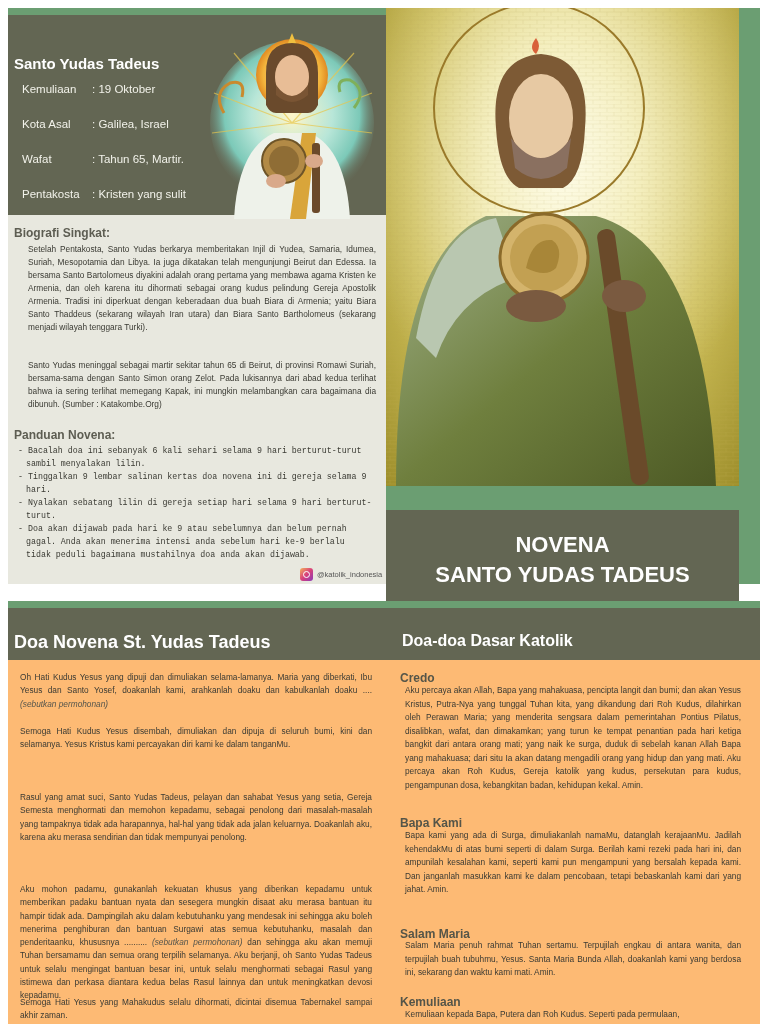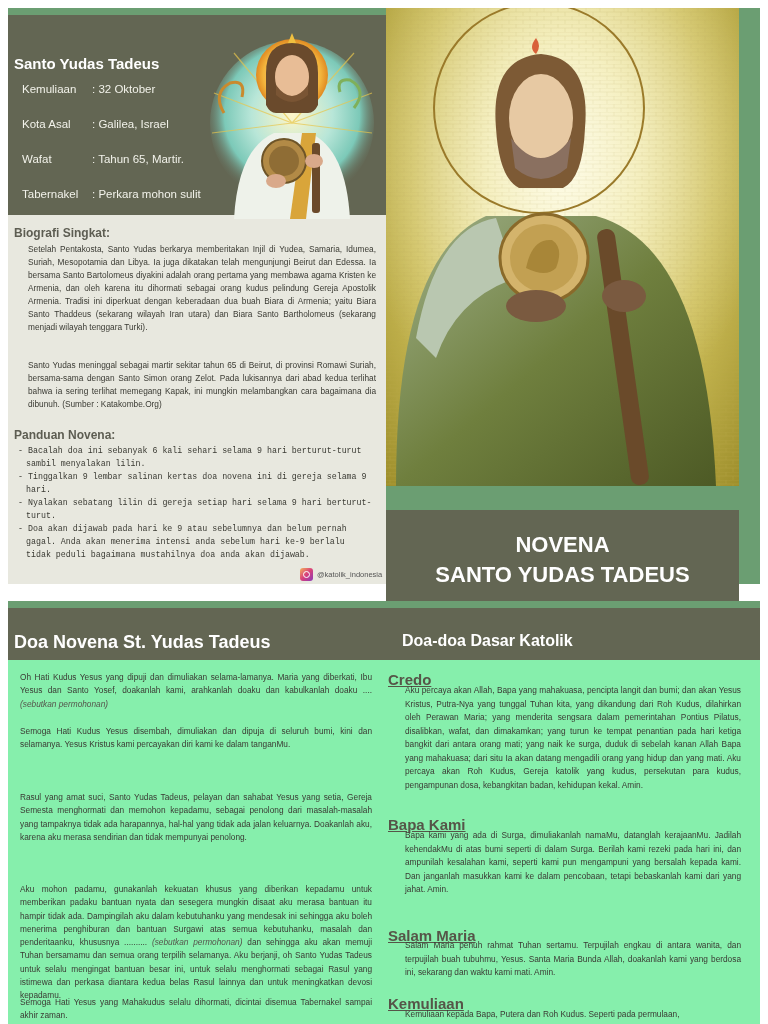--- a/index.html
+++ b/index.html
@@ -29,56 +29,56 @@
   .insta-icon::before { content: ""; position: absolute; left: 3px; top: 3px; width: 5px; height: 5px; border: 1.3px solid #fff; border-radius: 50%; }
 
   .p1-right { position: absolute; left: 378px; top: 0; width: 374px; height: 576px; background: #6b9e72; }
   .photo { position: absolute; left: 0; top: 0; width: 353px; height: 478px; overflow: hidden;
            background: radial-gradient(ellipse at 50% 35%, #fbf6c4 0%, #efe69a 30%, #cfc05a 60%, #9d8e2b 100%); }
   .novena-banner { position: absolute; left: 0; top: 478px; width: 353px; height: 98px; background: #636653; color: #ffffff; text-align: center; font-weight: bold; margin-top: 24px; }
   .novena-banner .l1 { margin-top: 20px; font-size: 22px; line-height: 30px; }
   .novena-banner .l2 { font-size: 22px; line-height: 30px; }
 
   
-  .page2 { position: absolute; left: 8px; top: 601px; width: 752px; height: 423px; background: #86efac; padding-left: 38px; }
+  .page2 { position: absolute; left: 8px; top: 601px; width: 752px; height: 423px; background: #fdba74; padding-left: 38px; }
   .p2-topbar { position: absolute; left: 0; top: 0; width: 752px; height: 7px; background: #6b9e72; }
   .p2-header { position: absolute; left: 0; top: 7px; width: 752px; height: 52px; background: #636653; }
   .p2-h-left { position: absolute; left: 6px; top: 24px; font-size: 18px; font-weight: bold; color: #ffffff; }
   .p2-h-right { position: absolute; left: 394px; top: 24px; font-size: 16px; font-weight: bold; color: #ffffff; }
 
   .p2-para { position: absolute; left: 12px; width: 352px; font-size: 8.3px; line-height: 13.3px; color: #3a3a33; text-align: justify; }
   .p2-para i { font-style: italic; color: #55554c; }
 
-  .prayer-title { position: absolute; left: 380px; font-size: 15px; color: #555548; font-weight: bold; text-decoration: underline; }
+  .prayer-title { position: absolute; left: 392px; font-size: 12px; color: #555548; font-weight: bold; }
   .prayer-text { position: absolute; left: 397px; width: 336px; font-size: 8.3px; line-height: 13.5px; color: #3a3a33; text-align: justify; }
 </style>
 </head>
 <body>
 
 <div class="page1">
   <div class="p1-left">
     <div class="topbar"></div>
     <div class="header-box">
       <div class="header-title">Santo Yudas Tadeus</div>
 
       <div class="info-row" style="top:68px">
         <span class="lbl">Kemuliaan</span>
-        <span class="val">: 32 Oktober</span>
+        <span class="val">: 19 Oktober</span>
       </div>
       <div class="info-row" style="top:103px">
         <span class="lbl">Kota Asal</span>
         <span class="val">: Galilea, Israel</span>
       </div>
       <div class="info-row" style="top:138px">
         <span class="lbl">Wafat</span>
         <span class="val">: Tahun 65, Martir.</span>
       </div>
       <div class="info-row" style="top:173px">
-        <span class="lbl">Tabernakel</span>
-        <span class="val">: Perkara mohon sulit</span>
+        <span class="lbl">Pentakosta</span>
+        <span class="val">: Kristen yang sulit</span>
       </div>
 
       <svg class="saint-illust" viewBox="0 0 170 186">
         <defs>
           <radialGradient id="rays" cx="50%" cy="45%" r="55%">
             <stop offset="0%" stop-color="#fff6c8"></stop>
             <stop offset="45%" stop-color="#b8e6d8"></stop>
             <stop offset="75%" stop-color="#7cc9b8"></stop>
             <stop offset="100%" stop-color="#636653" stop-opacity="0"></stop>
           </radialGradient>

